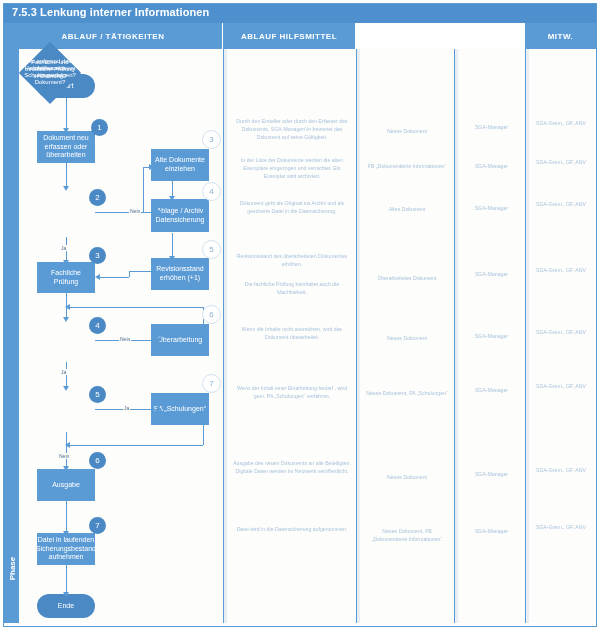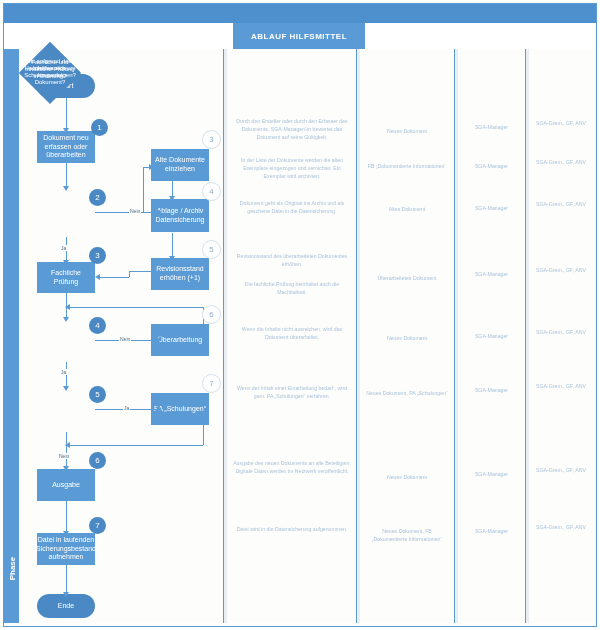--- a/index.html
+++ b/index.html
@@ -61,22 +61,25 @@
   .cell.resp{color:#a9c3dc;}
 </style>
 </head>
 <body>
 
 <div id="page">
 
   <div class="frame"></div>
 
   <div class="title-bar"></div>
-
-  <div class="hdr" style="left:233px;width:133px;">ABLAUF HILFSMITTEL</div>
+  <div class="title-text">7.5.3 Lenkung interner Informationen</div>
+
+  <div class="hdr" style="left:4px;width:219px;">ABLAUF / TÄTIGKEITEN</div>
+  <div class="hdr" style="left:223px;width:133px;">ABLAUF HILFSMITTEL</div>
+  <div class="hdr" style="left:525px;width:71px;border-right:none;">MITW.</div>
 
   <div class="phase-bar">
     <div class="phase-label">Phase</div>
   </div>
 
   <div class="body-area">
 
     <div class="col-sep" style="left:204px;"></div>
     <div class="col-left-band" style="left:205px;"></div>
     <div class="col-sep" style="left:337px;"></div>

